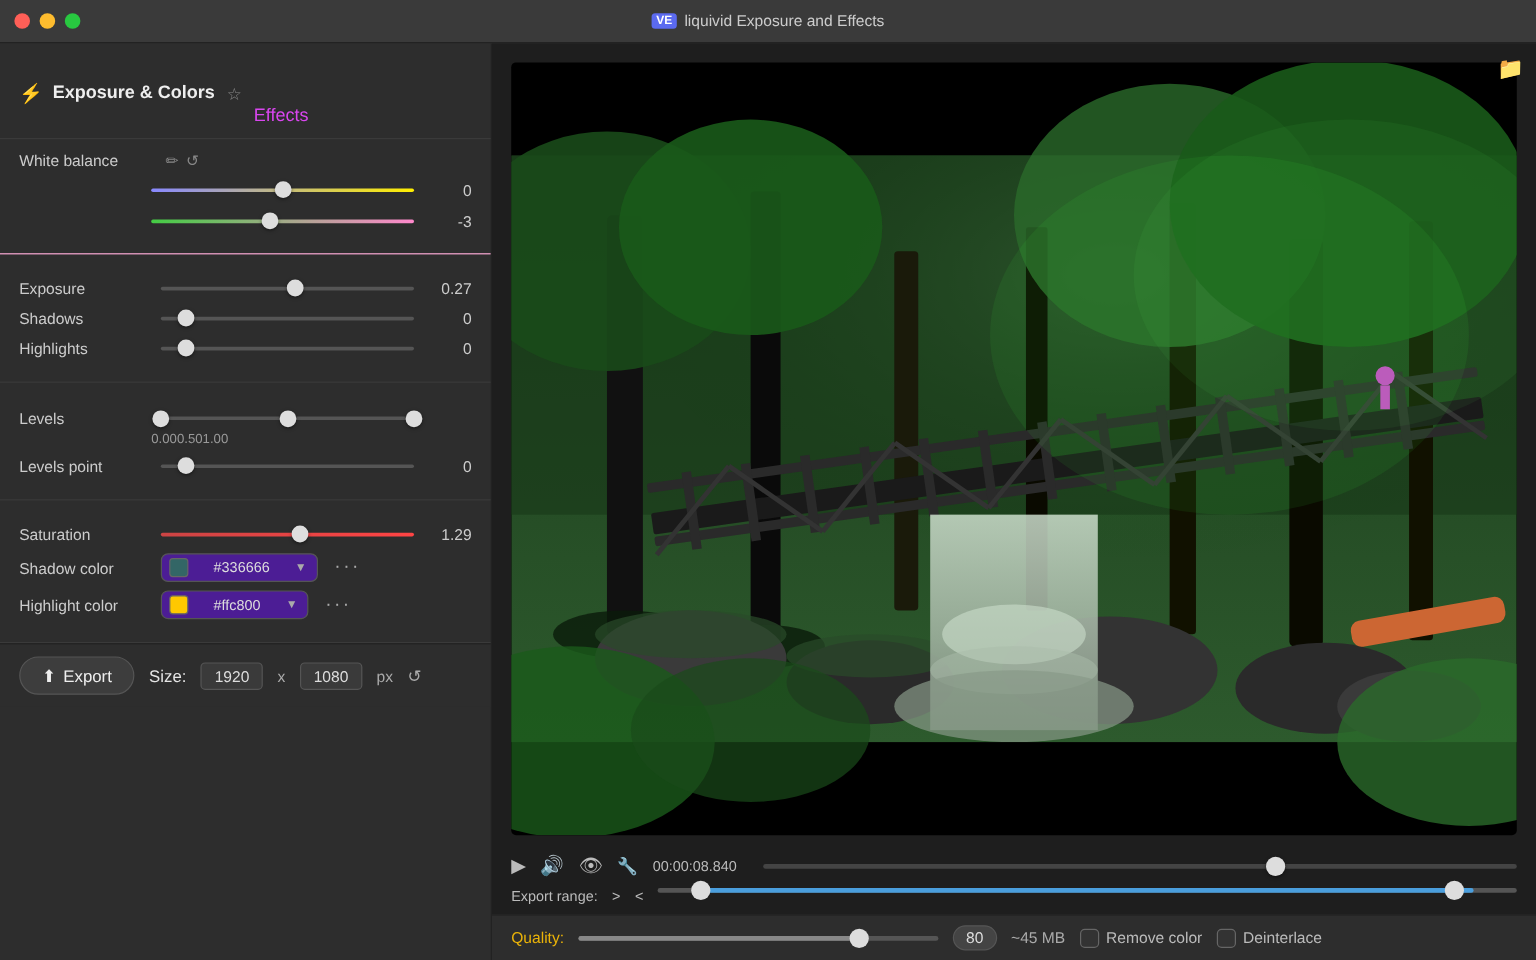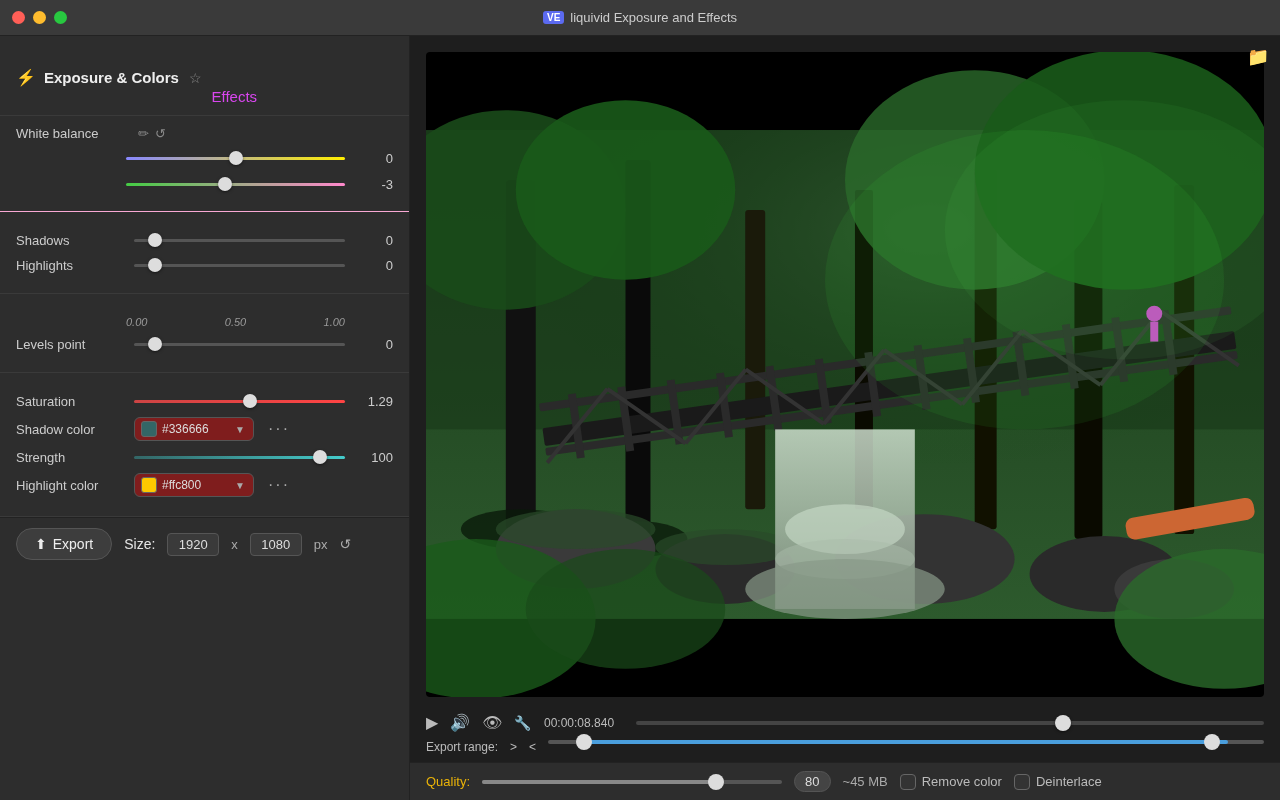--- a/index.html
+++ b/index.html
@@ -198,44 +198,43 @@
     }
     .levels-track {
       flex: 1;
       height: 3px;
       background: #555;
       border-radius: 2px;
       position: relative;
     }
     .levels-values {
       display: flex;
-      justify-content: space-between;
+      justify-content: flex-start;
       padding-left: 110px;
       margin-top: 4px;
       font-size: 11px;
       color: #999;
       padding-right: 48px;
-      font-style: italic;
     }
     
     .color-swatch {
       width: 16px;
       height: 16px;
       border-radius: 3px;
       border: 1px solid #666;
       flex-shrink: 0;
     }
     .color-dropdown {
       display: flex;
       align-items: center;
-      background: #7f1d1d;
+      background: #4c1d95;
       border: 1px solid #555;
       border-radius: 6px;
       padding: 3px 8px 3px 6px;
-      gap: 5px;
+      gap: 21px;
       cursor: pointer;
       font-size: 12px;
       color: #ddd;
       min-width: 120px;
       justify-content: flex-end;
     }
     .color-dropdown-arrow {
       margin-left: auto;
       color: #aaa;
       font-size: 10px;
@@ -558,20 +557,29 @@
         <div class="wb-slider-wrap">
           <div class="wb-track-green-pink"></div>
           <div class="custom-slider-thumb" style="left:45%"></div>
         </div>
         <span class="wb-value">-3</span>
       </div>
     </div>
 
     <div class="section">
 
+      <div class="control-row">
+        <span class="control-label">Exposure</span>
+        <div class="custom-slider">
+          <div class="custom-slider-track">
+            <div class="custom-slider-thumb" style="left:53%"></div>
+          </div>
+        </div>
+        <span class="control-value">0.27</span>
+      </div>
 
       <div class="control-row">
         <span class="control-label">Shadows</span>
         <div class="custom-slider">
           <div class="custom-slider-track">
             <div class="custom-slider-thumb" style="left:10%"></div>
           </div>
         </div>
         <span class="control-value">0</span>
       </div>
@@ -583,20 +591,29 @@
             <div class="custom-slider-thumb" style="left:10%"></div>
           </div>
         </div>
         <span class="control-value">0</span>
       </div>
     </div>
 
     <div class="section">
 
       <div class="levels-row">
+        <div class="levels-slider-wrap">
+          <span class="control-label">Levels</span>
+          <div class="levels-track" style="position:relative;">
+            <div class="custom-slider-thumb" style="left:0%;top:50%;transform:translate(-50%,-50%);position:absolute;"></div>
+            <div class="custom-slider-thumb" style="left:50%;top:50%;transform:translate(-50%,-50%);position:absolute;"></div>
+            <div class="custom-slider-thumb" style="left:100%;top:50%;transform:translate(-50%,-50%);position:absolute;"></div>
+          </div>
+          <span style="width:40px;"></span>
+        </div>
         <div class="levels-values">
           <span>0.00</span>
           <span>0.50</span>
           <span>1.00</span>
         </div>
       </div>
 
       <div class="control-row">
         <span class="control-label">Levels point</span>
         <div class="custom-slider">
@@ -624,29 +641,20 @@
       <div class="control-row">
         <span class="control-label">Shadow color</span>
         <div class="color-dropdown">
           <div class="color-swatch" style="background:#336666;"></div>
           <span>#336666</span>
           <span class="color-dropdown-arrow">▼</span>
         </div>
         <button class="dots-btn">···</button>
       </div>
 
-      <div class="control-row">
-        <span class="control-label">Strength</span>
-        <div class="custom-slider">
-          <div class="strength-track" style="position:relative;width:100%;">
-            <div class="custom-slider-thumb" style="left:88%;position:absolute;top:50%;transform:translate(-50%,-50%);"></div>
-          </div>
-        </div>
-        <span class="control-value">100</span>
-      </div>
 
       <div class="control-row">
         <span class="control-label">Highlight color</span>
         <div class="color-dropdown">
           <div class="color-swatch" style="background:#ffc800;"></div>
           <span>#ffc800</span>
           <span class="color-dropdown-arrow">▼</span>
         </div>
         <button class="dots-btn">···</button>
       </div>

